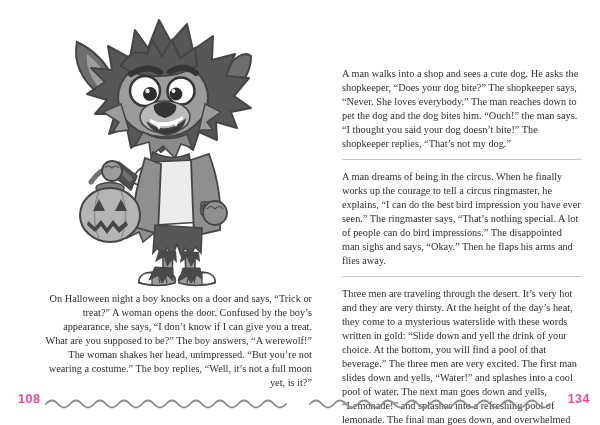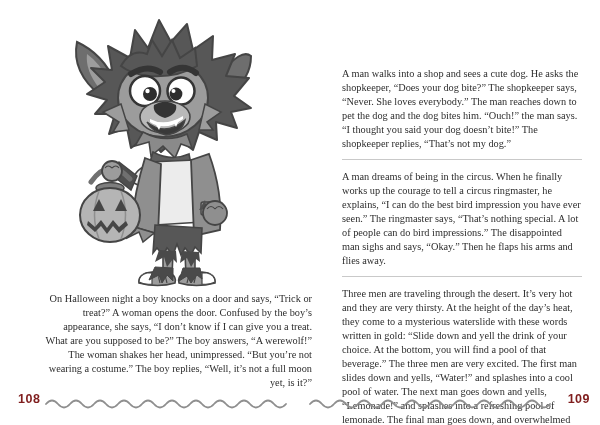--- a/index.html
+++ b/index.html
@@ -10,21 +10,21 @@
   .joke{
     font-size:10.3px;line-height:14px;margin:0;letter-spacing:0px;
     text-align:left;color:#2d2d2d;
   }
   .left-joke{position:absolute;left:40px;top:292px;width:272px;text-align:right;}
   .right-col{position:absolute;left:342px;top:67px;width:240px;}
   .divider{border:none;border-top:1px solid #c9c9c9;margin:8px 0 10px 0;height:0;}
   .illustration{position:absolute;left:55px;top:10px;width:228px;height:280px;}
   .pagenum{
     position:absolute;top:392px;font-family:"Liberation Sans", sans-serif;
-    font-weight:bold;font-size:12.5px;color:#7f1d1d;letter-spacing:0.5px;
+    font-weight:bold;font-size:12.5px;color:#ec4899;letter-spacing:0.5px;
   }
   .pagenum-left{left:18px;}
   .pagenum-right{right:10px;}
   .wave{position:absolute;top:396px;height:14px;}
   .wave-left{left:44px;width:248px;}
   .wave-right{left:308px;width:250px;}
 </style>
 </head>
 <body>
 
@@ -124,15 +124,15 @@
   <span class="pagenum pagenum-left">108</span>
 
   <svg class="wave wave-left" viewBox="0 0 248 14" xmlns="http://www.w3.org/2000/svg">
     <path d="M2,8 q6,-7 12,0 t12,0 t12,0 t12,0 t12,0 t12,0 t12,0 t12,0 t12,0 t12,0 t12,0 t12,0 t12,0 t12,0 t12,0 t12,0 t12,0 t12,0 t12,0 t12,0" fill="none" stroke="#8f8f8f" stroke-width="1.8" stroke-linecap="round"></path>
   </svg>
 
   <svg class="wave wave-right" viewBox="0 0 250 14" xmlns="http://www.w3.org/2000/svg">
     <path d="M2,8 q6,-7 12,0 t12,0 t12,0 t12,0 t12,0 t12,0 t12,0 t12,0 t12,0 t12,0 t12,0 t12,0 t12,0 t12,0 t12,0 t12,0 t12,0 t12,0 t12,0 t12,0" fill="none" stroke="#8f8f8f" stroke-width="1.8" stroke-linecap="round"></path>
   </svg>
 
-  <span class="pagenum pagenum-right">109</span>
+  <span class="pagenum pagenum-right">134</span>
 
 </div>
 
 </body></html>

